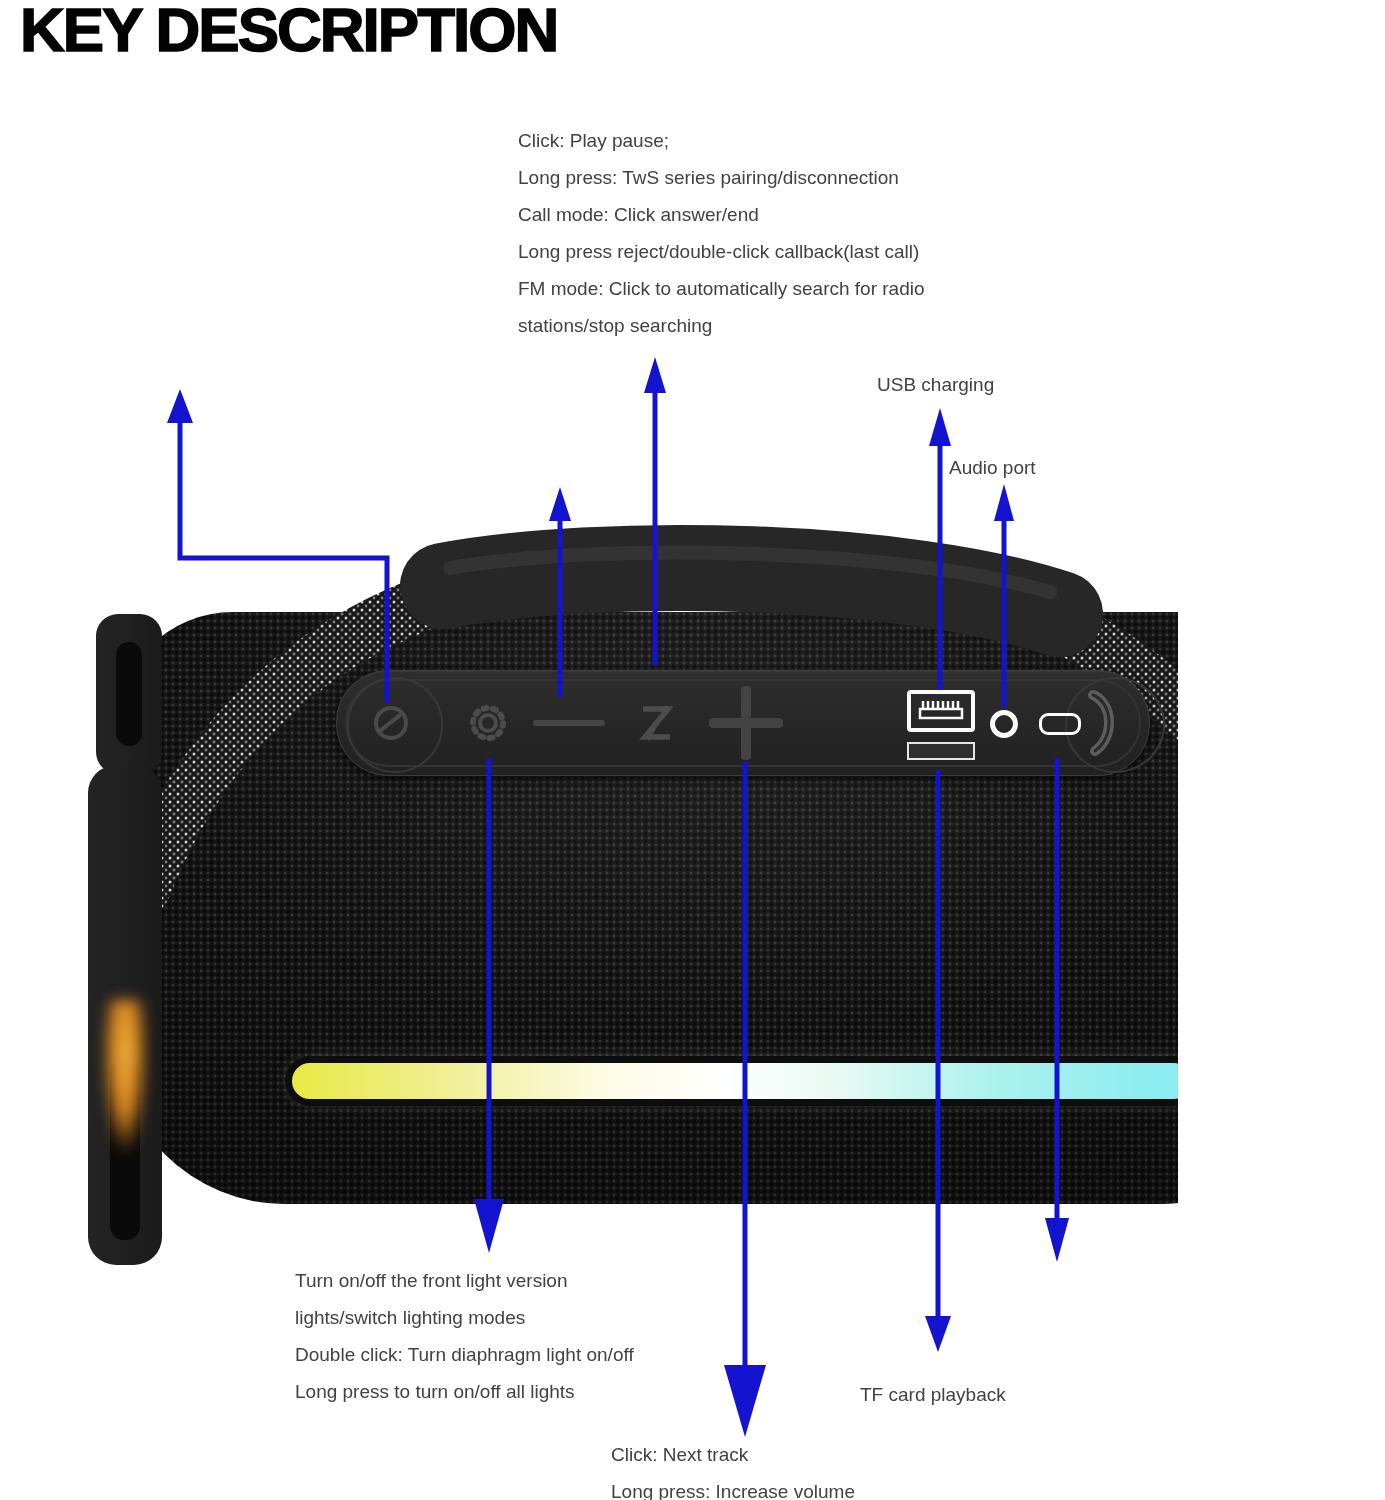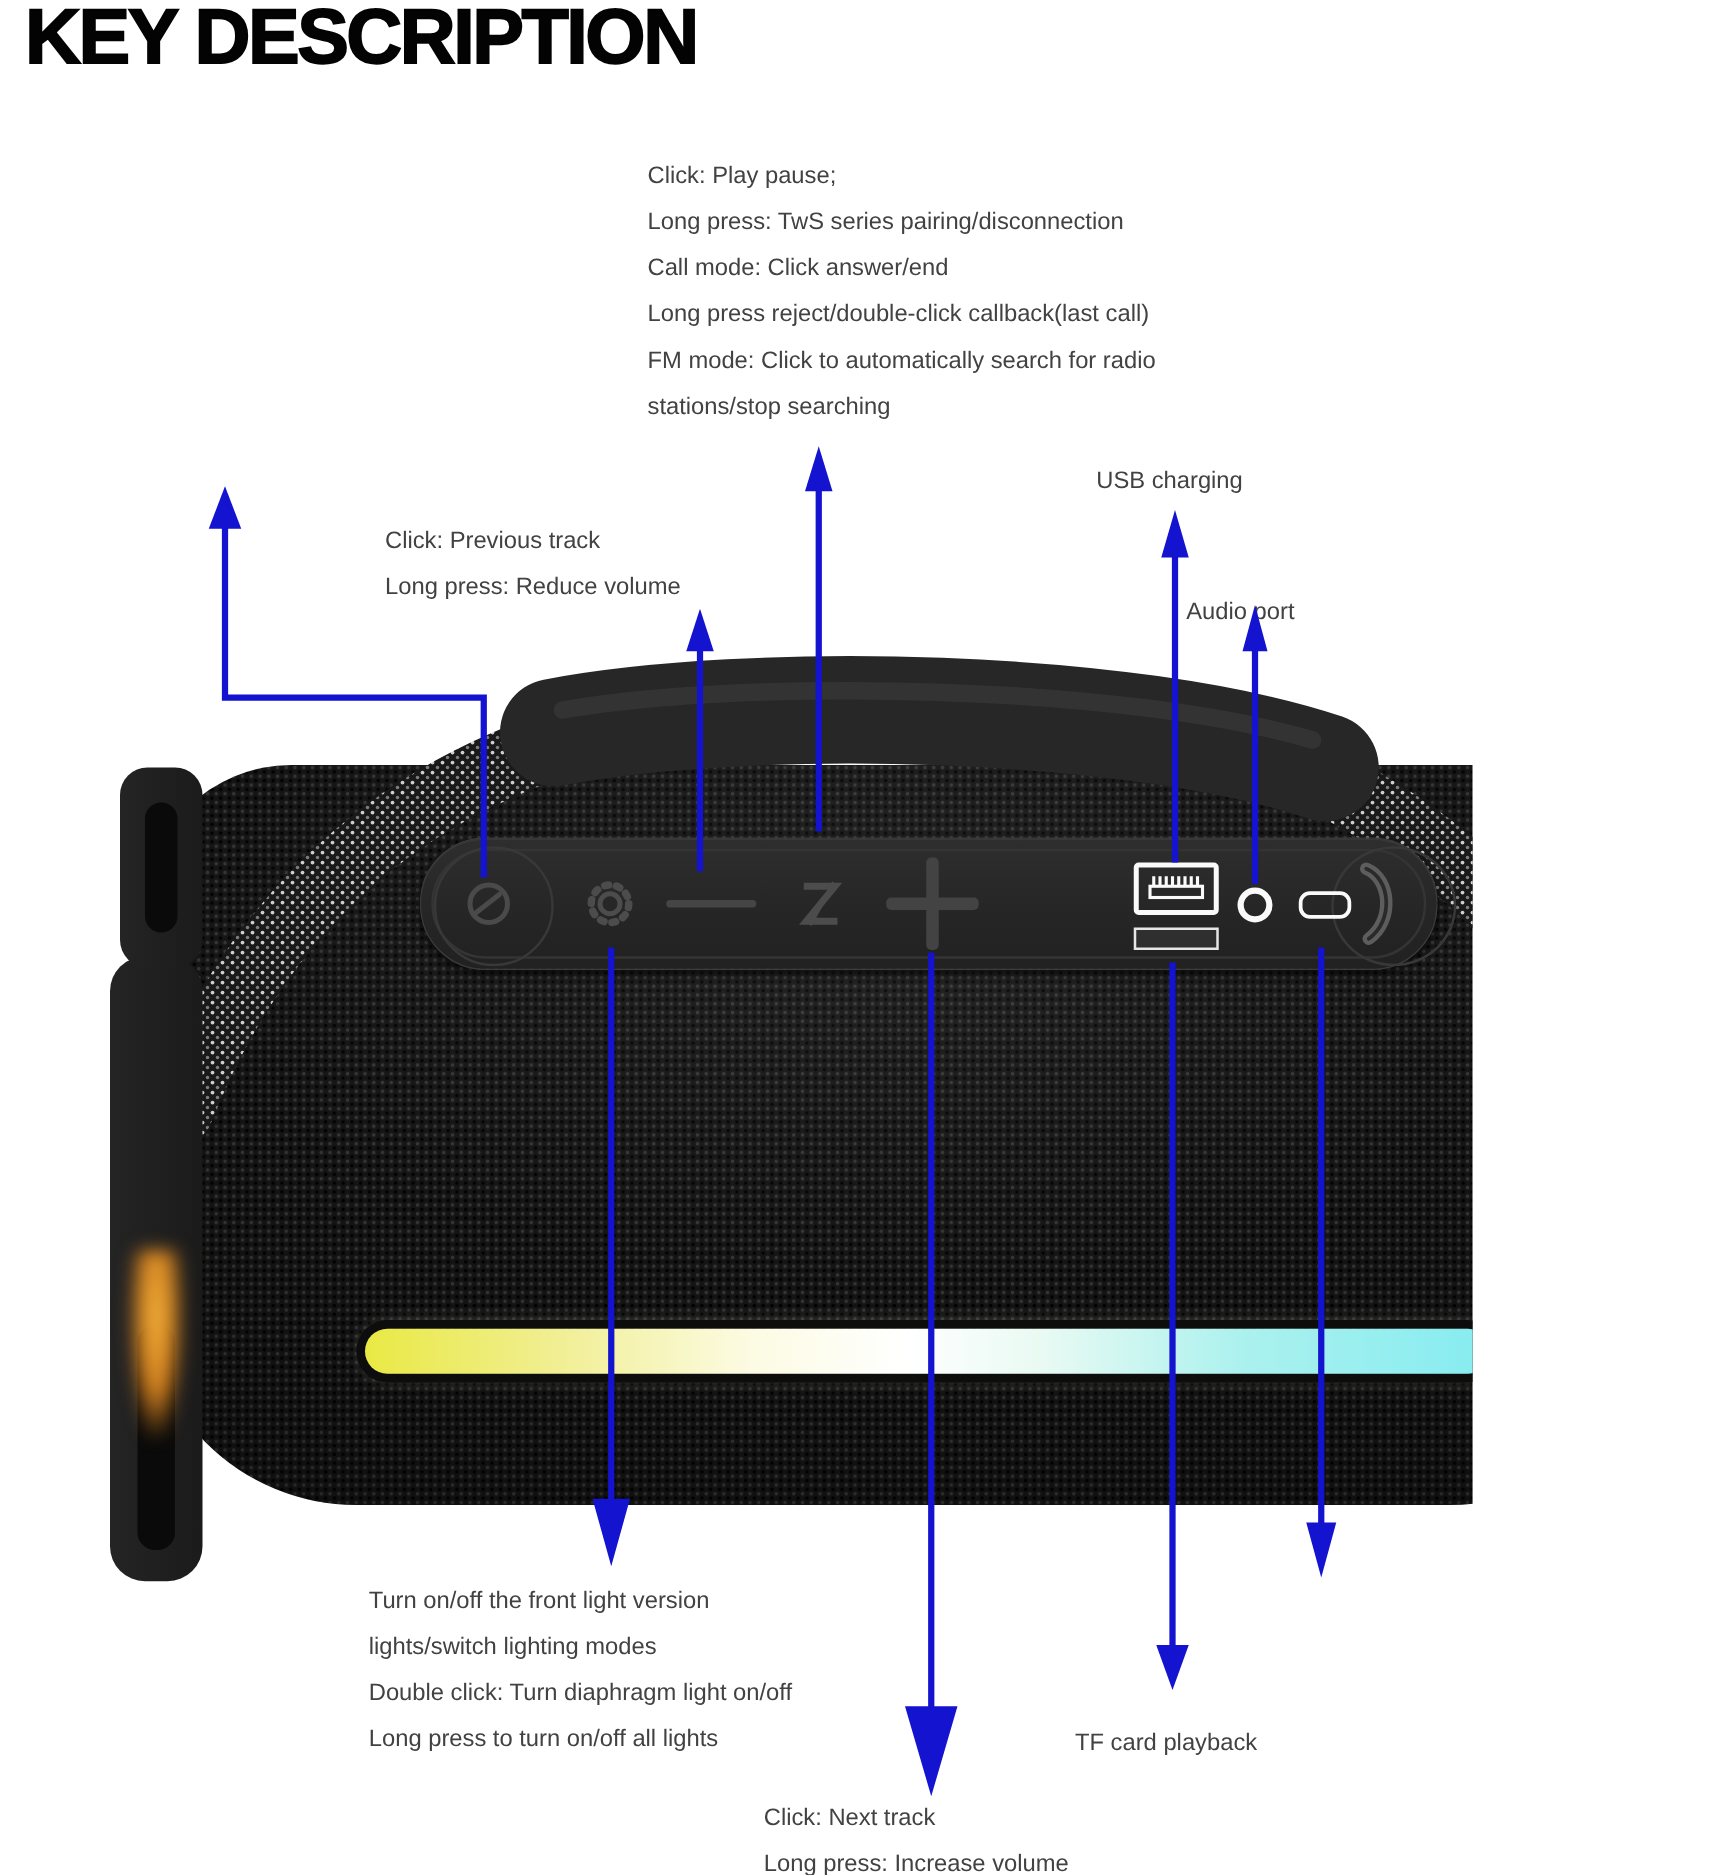--- a/index.html
+++ b/index.html
@@ -55,24 +55,22 @@
 <div class="canvas">
 
   <div class="title">KEY DESCRIPTION</div>
 
   <div class="note" style="left:518px;top:122px;">Click: Play pause;
 Long press: TwS series pairing/disconnection
 Call mode: Click answer/end
 Long press reject/double-click callback(last call)
 FM mode: Click to automatically search for radio
 stations/stop searching</div>
-  <div class="note" style="left:308px;top:414px;">Click: Previous track
-Long press: Reduce volume</div>
   <div class="note" style="left:877px;top:366px;">USB charging</div>
-  <div class="note" style="left:949px;top:471px;">Audio port</div>
+  <div class="note" style="left:949px;top:449px;">Audio port</div>
   <div class="note" style="left:295px;top:1262px;">Turn on/off the front light version
 lights/switch lighting modes
 Double click: Turn diaphragm light on/off
 Long press to turn on/off all lights</div>
   <div class="note" style="left:860px;top:1376px;">TF card playback</div>
   <div class="note" style="left:611px;top:1436px;">Click: Next track
 Long press: Increase volume</div>
 
   <div>
 

